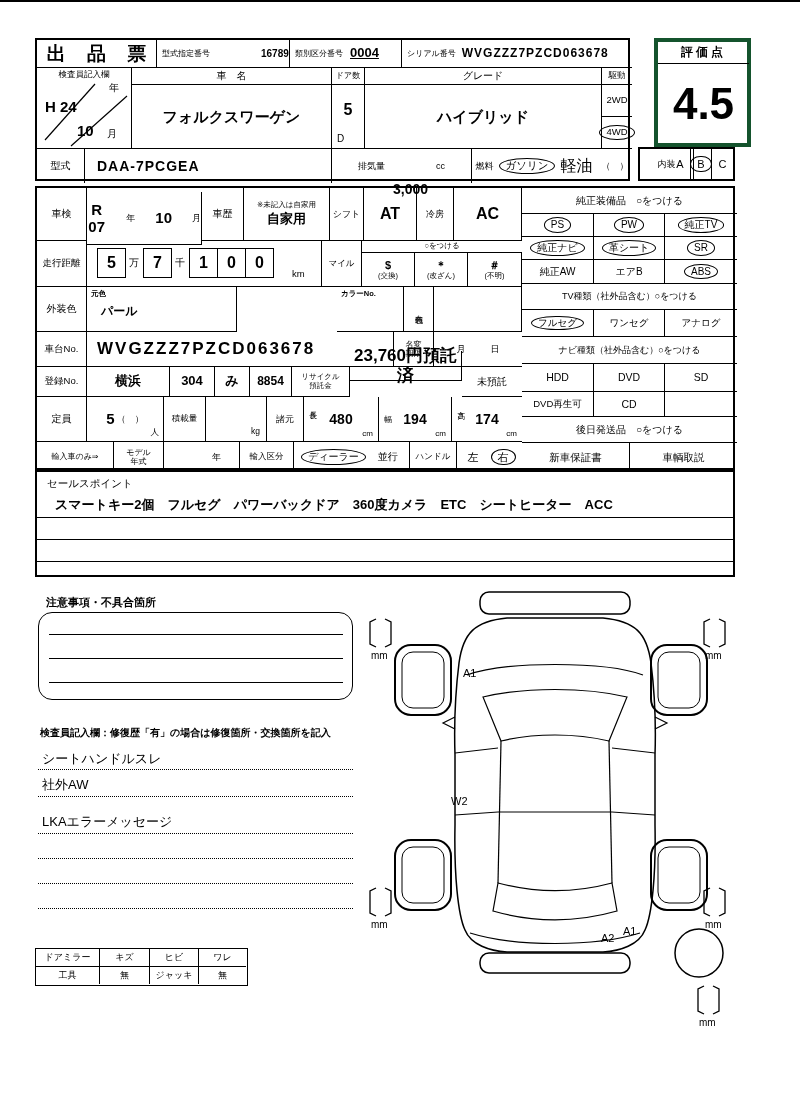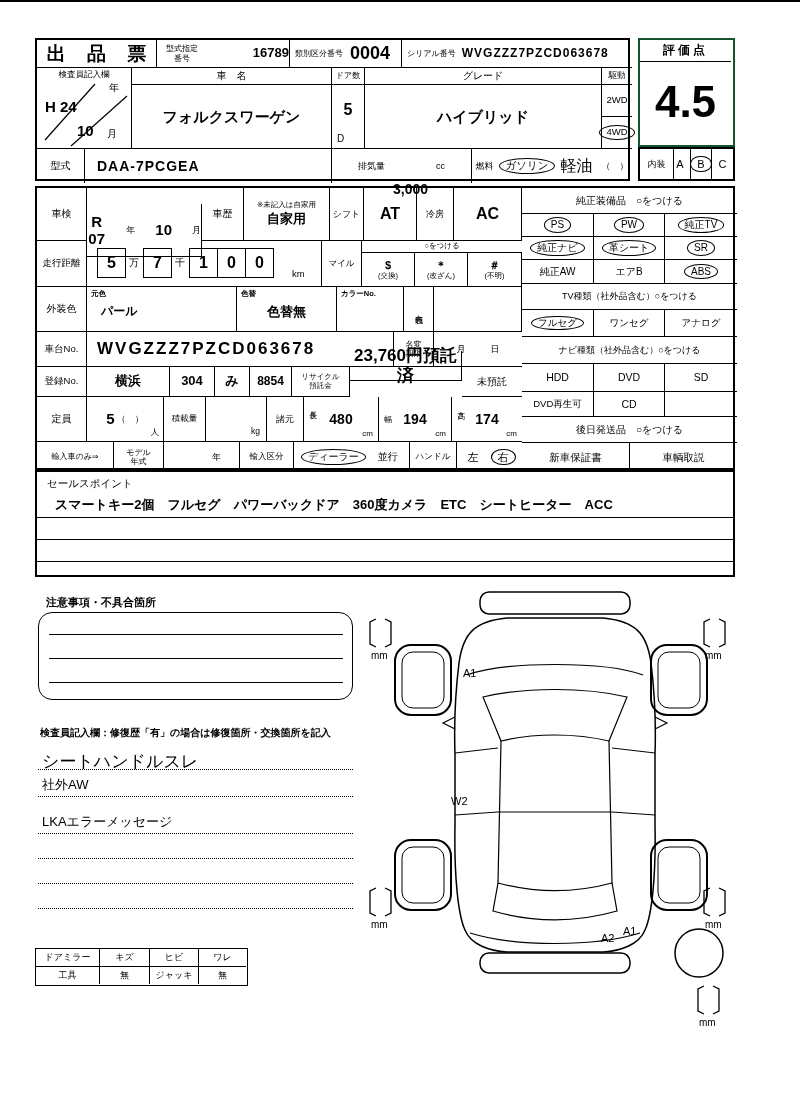--- a/index.html
+++ b/index.html
@@ -2,21 +2,21 @@
 <html><head>
 <meta charset="utf-8">
 <style>
   * { margin:0; padding:0; box-sizing:border-box; }
   html,body { background:#fff; }
   body { width:800px; height:1100px; font-family:"Liberation Sans","DejaVu Sans",sans-serif; color:#000; }
   .sheet { position:relative; width:800px; height:1100px; background:#fff; overflow:hidden; }
   .cell { position:absolute; display:flex; align-items:center; justify-content:center; text-align:center; border:0 solid #000; line-height:1.15; }
   .br { border-right-width:1px; } .bb { border-bottom-width:1px; }
   .box2 { position:absolute; border:2px solid #000; }
-  .box3 { position:absolute; border:2px solid #14532d; }
+  .box3 { position:absolute; border:4px solid #14532d;margin-left:16px; }
   .box15 { position:absolute; border:1.5px solid #000; }
   .lbl { font-size:9px; } .lbl8 { font-size:8px; } .lbl7 { font-size:7.5px; }
   .val { font-weight:bold; }
   .pre { white-space:pre-line; }
   .circ { position:relative; display:inline-block; padding:0 3px; }
   .circ::after { content:""; position:absolute; left:-4px; right:-4px; top:-2px; bottom:-2px; border:1.4px solid #000; border-radius:50%; pointer-events:none; }
   .corner-lbl { position:absolute; left:4px; top:3px; font-size:7.5px;font-weight:bold; }
   .rule { position:absolute; height:0; border-top:1px solid #000; }
   .dotted { position:absolute; height:0; border-top:1.6px dotted #000; }
   .vert { writing-mode:vertical-rl; letter-spacing:1px; }
@@ -28,25 +28,25 @@
 
 <div class="sheet">
 
   <div style="position:absolute;left:0;top:0;width:800px;height:2px;background:#000;"></div>
 
   <div class="box2" style="left:35px;top:38px;width:595px;height:143px;">
 
     <div class="cell br bb" style="left:0;top:0;width:120px;height:28px;font-size:19px;font-weight:bold;letter-spacing:8px;padding-left:8px;">出 品 票</div>
     <div class="cell br bb" style="left:120px;top:0;width:133px;height:28px;justify-content:flex-start;padding-left:5px;gap:7px;">
       <span class="lbl8">型式指定番号</span>
-      <span class="val" style="font-size:13px;margin-left:44px;">16789</span>
+      <span class="val" style="font-size:10px;margin-left:44px;">16789</span>
     </div>
     <div class="cell br bb" style="left:253px;top:0;width:112px;height:28px;justify-content:flex-start;padding-left:5px;gap:7px;">
       <span class="lbl8">類別区分番号</span>
-      <span class="val" style="font-size:18px;">0004</span>
+      <span class="val" style="font-size:13px;text-decoration:underline;">0004</span>
     </div>
     <div class="cell bb" style="left:365px;top:0;width:230px;height:28px;justify-content:flex-start;padding-left:5px;gap:6px;">
       <span class="lbl8">シリアル番号</span>
       <span class="val" style="font-size:12px;letter-spacing:1px;">WVGZZZ7PZCD063678</span>
     </div>
 
     <div class="cell br bb" style="left:0;top:28px;width:95px;height:81px;">
       <span style="position:absolute;left:0;right:0;top:2px;font-size:8.5px;">検査員記入欄</span>
       <span style="position:absolute;right:12px;top:14px;font-size:10px;">年</span>
       <span class="val" style="position:absolute;left:8px;top:30px;font-size:15px;">H 24</span>
@@ -90,32 +90,32 @@
       <span style="font-size:9px;">（　）</span>
     </div>
   </div>
 
   <div class="box3" style="left:638px;top:38px;width:97px;height:109px;">
     <div class="cell bb" style="left:0;top:0;width:91px;height:22px;font-size:12px;font-weight:bold;letter-spacing:3px;">評価点</div>
     <div class="cell" style="left:0;top:22px;width:91px;height:81px;font-size:44px;font-weight:bold;">4.5</div>
   </div>
 
   <div class="box2" style="left:638px;top:147px;width:97px;height:34px;">
-    <div class="cell br" style="left:0;top:0;width:34px;height:30px;font-size:9px;">内装</div>
+    <div class="cell br" style="left:0;top:0;width:54px;height:30px;font-size:9px;">内装</div>
     <div class="cell br" style="left:30px;top:0;width:21px;height:30px;font-size:11px;">A</div>
     <div class="cell br" style="left:51px;top:0;width:21px;height:30px;font-size:11px;">
       <span class="circ">B</span>
     </div>
     <div class="cell" style="left:72px;top:0;width:21px;height:30px;font-size:11px;">C</div>
   </div>
 
   <div class="box2" style="left:35px;top:186px;width:700px;height:284px;">
 
     <div class="cell br bb" style="left:0;top:0;width:50px;height:53px;font-size:10px;">車検</div>
-    <div class="cell br bb" style="left:50px;top:16px;width:115px;height:53px;gap:20px;">
+    <div class="cell br bb" style="left:50px;top:4px;width:115px;height:53px;gap:20px;">
       <span class="val" style="font-size:15px;">R 07</span>
       <span class="lbl">年</span>
       <span class="val" style="font-size:15px;">10</span>
       <span class="lbl">月</span>
     </div>
     <div class="cell br bb" style="left:165px;top:0;width:42px;height:53px;font-size:10px;">車歴</div>
     <div class="cell br bb" style="left:207px;top:0;width:86px;height:53px;flex-direction:column;gap:3px;">
       <span class="lbl7">※未記入は自家用</span>
       <span class="val" style="font-size:13px;">自家用</span>
     </div>
@@ -148,24 +148,20 @@
     <div class="cell br bb" style="left:431px;top:65px;width:54px;height:34px;flex-direction:column;">
       <span class="val" style="font-size:11px;">＃</span>
       <span class="lbl7">(不明)</span>
     </div>
 
     <div class="cell br bb" style="left:0;top:99px;width:50px;height:45px;font-size:10px;">外装色</div>
     <div class="cell br bb" style="left:50px;top:99px;width:150px;height:45px;justify-content:flex-start;padding-left:14px;">
       <span class="corner-lbl">元色</span>
       <span class="val" style="font-size:12px;margin-top:6px;">パール</span>
     </div>
-    <div class="cell br bb" style="left:200px;top:99px;width:100px;height:45px;">
-      <span class="corner-lbl">色替</span>
-      <span class="val" style="font-size:13px;margin-top:6px;">色替無</span>
-    </div>
     <div class="cell br bb" style="left:300px;top:99px;width:67px;height:45px;">
       <span class="corner-lbl">カラーNo.</span>
     </div>
     <div class="cell br bb" style="left:367px;top:99px;width:30px;height:45px;">
       <span class="vert" style="font-size:8px;">内装色</span>
     </div>
     <div class="cell br bb" style="left:397px;top:99px;width:88px;height:45px;"></div>
 
     <div class="cell br bb" style="left:0;top:144px;width:50px;height:35px;font-size:9.5px;">車台No.</div>
     <div class="cell br bb" style="left:50px;top:144px;width:307px;height:35px;justify-content:flex-start;padding-left:10px;font-size:17px;font-weight:bold;letter-spacing:2px;">WVGZZZ7PZCD063678</div>
@@ -287,21 +283,21 @@
   </div>
 
   <span style="position:absolute;left:46px;top:595px;font-size:11px;font-weight:bold;">注意事項・不具合箇所</span>
   <div class="box15" style="left:38px;top:612px;width:315px;height:88px;border-radius:14px;">
     <div class="rule" style="left:10px;top:21px;width:294px;"></div>
     <div class="rule" style="left:10px;top:45px;width:294px;"></div>
     <div class="rule" style="left:10px;top:69px;width:294px;"></div>
   </div>
 
   <span style="position:absolute;left:40px;top:726px;font-size:10px;font-weight:bold;">検査員記入欄：修復歴「有」の場合は修復箇所・交換箇所を記入</span>
-  <span style="position:absolute;left:42px;top:750px;font-size:17px;">シートハンドルスレ</span>
+  <span style="position:absolute;left:42px;top:750px;font-size:13px;">シートハンドルスレ</span>
   <div class="dotted" style="left:38px;top:769px;width:315px;"></div>
   <span style="position:absolute;left:42px;top:776px;font-size:13px;">社外AW</span>
   <div class="dotted" style="left:38px;top:796px;width:315px;"></div>
   <span style="position:absolute;left:42px;top:813px;font-size:13px;">LKAエラーメッセージ</span>
   <div class="dotted" style="left:38px;top:833px;width:315px;"></div>
   <div class="dotted" style="left:38px;top:858px;width:315px;"></div>
   <div class="dotted" style="left:38px;top:883px;width:315px;"></div>
   <div class="dotted" style="left:38px;top:908px;width:315px;"></div>
 
   <div class="box15" style="left:35px;top:948px;width:213px;height:38px;">

